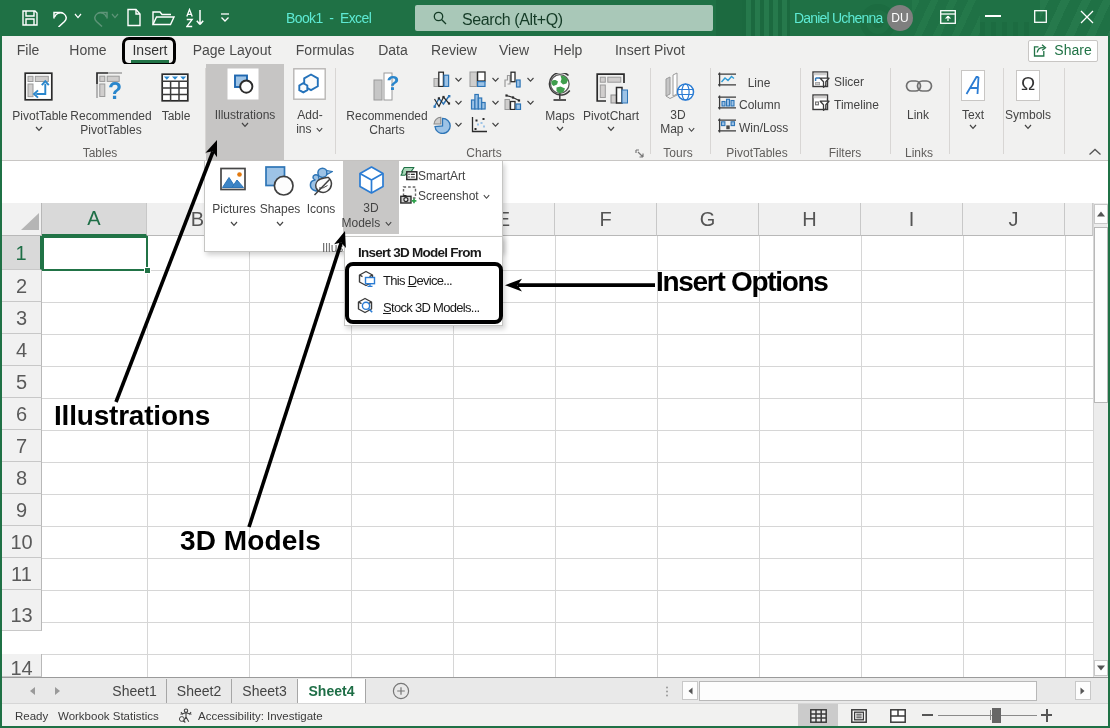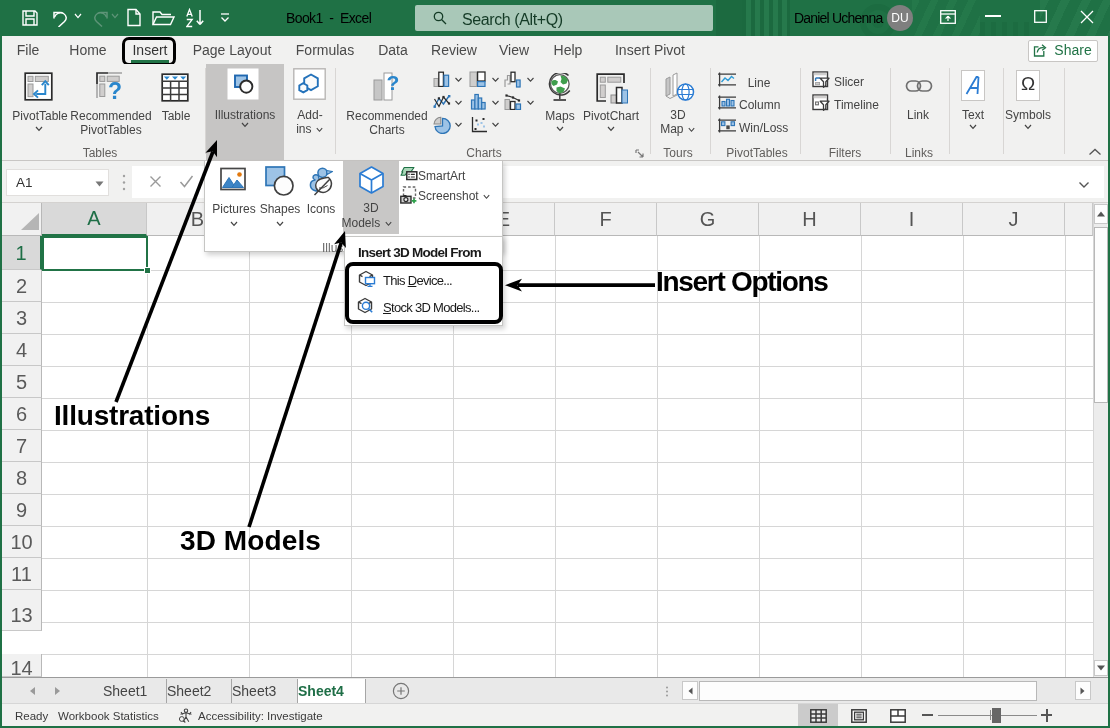--- a/index.html
+++ b/index.html
@@ -1,19 +1,19 @@
 <!DOCTYPE html>
 <html><head><meta charset="utf-8"><style>
 *{margin:0;padding:0;box-sizing:border-box}
 body{width:1110px;height:728px;overflow:hidden;font-family:"Liberation Sans",sans-serif}
 #app{position:absolute;top:0;left:0;width:1110px;height:728px;background:#fff;overflow:hidden}
 .abs{position:absolute}
 
 #titlebar{position:absolute;left:0;top:0;width:1110px;height:36px;background:#1f7145;overflow:hidden}
-#titlebar .t{color:#000000;font-size:15px}
+#titlebar .t{color:#5eead4;font-size:15px}
 .searchbox{position:absolute;left:415px;top:5px;width:298px;height:26px;background:#a9c8b8;border-radius:2px;color:#143b26;font-size:14px}
 
 #tabrow{position:absolute;left:0;top:36px;width:1110px;height:28px;background:#f1f1f0}
 #tabrow .tab{position:absolute;top:0;height:28px;line-height:28px;font-size:14px;color:#4a4a4a;text-align:center}
 
 #ribbon{position:absolute;left:2px;top:64px;width:1106px;height:97px;background:#f1f1f0;border-bottom:1px solid #c8c6c4}
 .rsep{position:absolute;top:4px;width:1px;height:86px;background:#d8d6d4}
 .rlabel{position:absolute;font-size:12px;color:#605e5c;text-align:center;top:82px}
 .rtext{position:absolute;font-size:12px;color:#444;text-align:center}
 
@@ -22,21 +22,21 @@
 #finput{position:absolute;left:130px;top:5px;width:972px;height:32px;background:#fff}
 
 #sheet{position:absolute;left:2px;top:203px;width:1106px;height:474px;background:#fff;overflow:hidden}
 .colhdr{position:absolute;top:0;height:33px;background:#f0f0f0;border-right:1px solid #c8c8c8;border-bottom:1px solid #b8b8b8;color:#555;font-size:20px;text-align:center;line-height:33px}
 .rowhdr{position:absolute;left:0;width:40px;background:#f1f1f1;border-bottom:1px solid #c8c8c8;border-right:1px solid #b8b8b8;color:#5a5a5a;font-size:20px;text-align:center}
 
 #ddpanel{position:absolute;left:204px;top:161px;width:299px;height:91px;background:#fff;border:1px solid #c6c6c4;border-top:none;box-shadow:2px 3px 5px rgba(0,0,0,.18)}
 #submenu{position:absolute;left:344px;top:236px;width:159px;height:90px;background:#fff;border:1px solid #c6c6c4;box-shadow:2px 3px 5px rgba(0,0,0,.18)}
 
 #tabbar{position:absolute;left:2px;top:677px;width:1106px;height:26px;background:#e9e9e9;border-top:1px solid #9a9a9a}
-#tabbar .stab{position:absolute;top:1px;height:41px;line-height:24px;font-size:14px;color:#444;text-align:left}
+#tabbar .stab{position:absolute;top:1px;height:41px;line-height:24px;font-size:14px;color:#444;text-align:center}
 
 #status{position:absolute;left:2px;top:703px;width:1106px;height:23px;background:#f1f1f0;border-top:1px solid #d6d6d6;font-size:11.5px;color:#3b3b3b}
 #greenbottom{position:absolute;left:0;top:726px;width:1110px;height:2px;background:#1f7145}
 .edgeL{position:absolute;left:0;top:36px;width:2px;height:690px;background:#1f7145}
 .edgeR{position:absolute;right:0;top:36px;width:2px;height:690px;background:#1f7145}
 .ddtext{position:absolute;font-size:12px;color:#444;text-align:center}
 
 .ann{position:absolute;font-weight:bold;color:#000;white-space:nowrap}
 </style></head><body>
 <div id="app">
@@ -388,41 +388,20 @@
   <div class="rtext" style="left:1002px;top:44px;width:48px">Symbols</div>
   <svg class="abs" style="left:1021px;top:60px" width="10" height="6" viewBox="0 0 10 6">
         <path d="M2 1 L5 4.4 L8 1" fill="none" stroke="#444" stroke-width="1.2"></path>
       </svg>
   <div class="rsep" style="left:1062px"></div>
   <svg class="abs" style="left:1086px;top:84px" width="14" height="8" viewBox="0 0 14 8">
         <path d="M1.5 6.5 L7 1.5 L12.5 6.5" fill="none" stroke="#555" stroke-width="1.3"></path>
       </svg>
 </div>
 
-<div id="fbar">
-  <div id="namebox">A1</div>
-  <svg class="abs" style="left:93px;top:20px" width="9" height="6" viewBox="0 0 9 6">
-        <path d="M0.5 0.5 h8 L4.5 5.5 z" fill="#777"></path>
-      </svg>
-  <svg class="abs" style="left:120px;top:12px" width="4" height="20" viewBox="0 0 4 20">
-        <circle cx="2" cy="3" r="1.2" fill="#a0a0a0"></circle>
-        <circle cx="2" cy="9.5" r="1.2" fill="#a0a0a0"></circle>
-        <circle cx="2" cy="16" r="1.2" fill="#a0a0a0"></circle>
-      </svg>
-  <div id="finput"></div>
-  <svg class="abs" style="left:147px;top:14px" width="13" height="13" viewBox="0 0 13 13">
-        <path d="M1.5 1.5 L11.5 11.5 M11.5 1.5 L1.5 11.5" stroke="#9a9a9a" stroke-width="1.4"></path>
-      </svg>
-  <svg class="abs" style="left:177px;top:14px" width="15" height="13" viewBox="0 0 15 13">
-        <path d="M1.5 7 L5.5 11.5 L13.5 1" fill="none" stroke="#9a9a9a" stroke-width="1.5"></path>
-      </svg>
-  <svg class="abs" style="left:1076px;top:20px" width="12" height="8" viewBox="0 0 12 8">
-        <path d="M1.5 1.5 L6 6 L10.5 1.5" fill="none" stroke="#555" stroke-width="1.4"></path>
-      </svg>
-</div>
 
 <div id="sheet">
 
   <div class="abs" style="left:0;top:0;width:40px;height:33px;background:#f1f1f1;border-right:1px solid #b8b8b8;border-bottom:1px solid #b8b8b8"></div>
   <svg class="abs" style="left:18px;top:10px" width="20" height="18" viewBox="0 0 20 18">
         <path d="M19 0 V17 H1 z" fill="#b5b5b5"></path>
       </svg>
 
   <div class="colhdr" style="left:40px;width:105px;background:#d9d9d9;color:#1e6e46;border-bottom:2px solid #217346;line-height:31px">A</div>
   <div class="colhdr" style="left:145px;width:102px">B</div>

